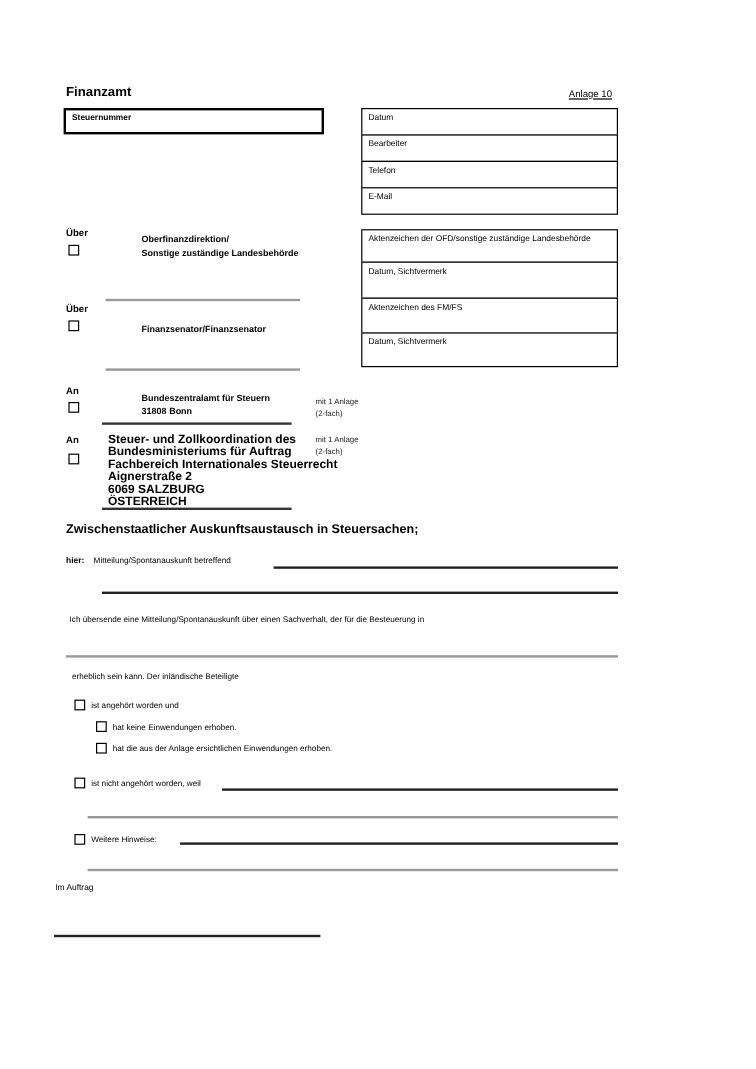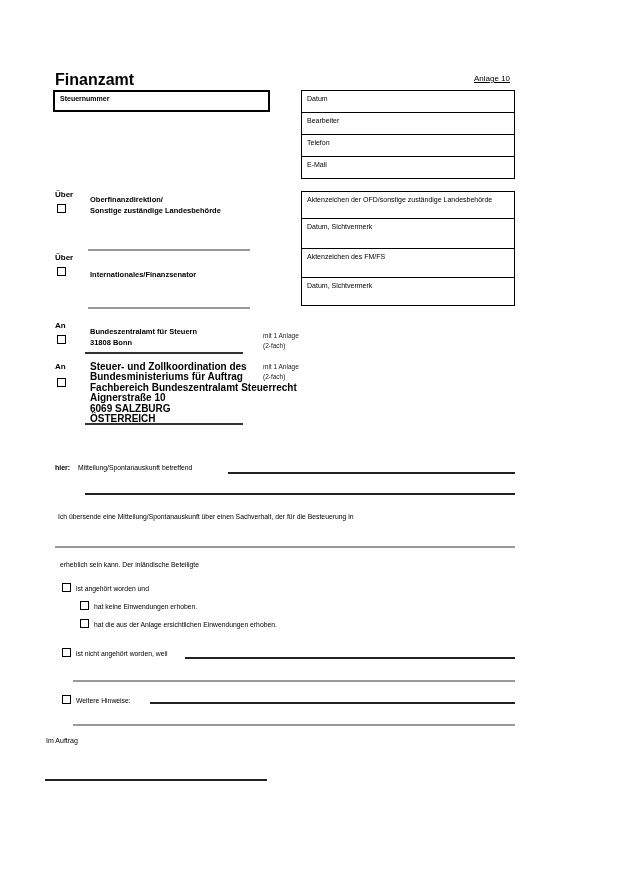--- a/index.html
+++ b/index.html
@@ -3,24 +3,24 @@
 <meta charset="utf-8">
 <style>
   * { margin:0; padding:0; box-sizing:border-box; }
   html,body { background:#ffffff; }
   .page {
     position:relative; width:630px; height:891px; background:#ffffff;
     font-family:"Liberation Sans", sans-serif; color:#000;
   }
   .abs { position:absolute; }
   .b   { font-weight:bold; }
-  .h1  { font-size:16px; font-weight:bold; }
+  .h1  { font-size:11px; font-weight:bold; }
   .small { font-size:6.8px; }
   .lbl { font-size:7px; }
-  .route { font-size:7.5px; font-weight:bold; line-height:11px; }
+  .route { font-size:7.5px; font-weight:bold; line-height:11px;margin-left:28px; }
   .route6 { font-size:10px; font-weight:bold; line-height:10.4px; }
   .prefix { font-size:8px; font-weight:bold; }
   .note { font-size:6.5px; line-height:9.5px; color:#222; }
   .fieldbox { border:1px solid #000; background:#fff; }
   .fieldbox .boxlabel { font-size:7px; padding:4px 0 0 5px; display:block; }
   .snrbox { border:2px solid #000; }
   .snrbox .boxlabel { font-size:7px; font-weight:bold; padding:3px 0 0 5px; display:block; }
   .cb { width:9px; height:9px; border:1px solid #000; background:#fff; display:block; }
   .line-dark { background:#222; height:1.5px; }
   .line-gray { background:#999; height:2px; }
@@ -68,52 +68,53 @@
   <span class="abs cb" style="left:57px; top:204px;"></span>
   <div class="abs route" style="left:90px; top:194px;">
     <div>Oberfinanzdirektion/</div>
     <div>Sonstige zuständige Landesbehörde</div>
   </div>
 
   <div class="abs line-gray" style="left:88px; top:249px; width:162px;"></div>
 
   <div class="abs prefix" style="left:55px; top:253px;">Über</div>
   <span class="abs cb" style="left:57px; top:267px;"></span>
-  <div class="abs route" style="left:90px; top:269px;">Internationales/Finanzsenator</div>
+  <div class="abs route" style="left:90px; top:269px;">Finanzsenator/Finanzsenator</div>
 
   <div class="abs line-gray" style="left:88px; top:307px; width:162px;"></div>
 
   <div class="abs prefix" style="left:55px; top:321px;">An</div>
   <span class="abs cb" style="left:57px; top:335px;"></span>
   <div class="abs route" style="left:90px; top:326px;">
     <div>Bundeszentralamt für Steuern</div>
     <div>31808 Bonn</div>
   </div>
   <div class="abs underline" style="left:85px; top:352px; width:158px;"></div>
   <div class="abs note" style="left:263px; top:331px;">
     <div>mit 1 Anlage</div>
     <div>(2-fach)</div>
   </div>
 
   <div class="abs prefix" style="left:55px; top:362px;">An</div>
   <span class="abs cb" style="left:57px; top:378px;"></span>
   <div class="abs route6" style="left:90px; top:362px;">
     <div>Steuer- und Zollkoordination des</div>
     <div>Bundesministeriums für Auftrag</div>
-    <div>Fachbereich Bundeszentralamt Steuerrecht</div>
-    <div>Aignerstraße 10</div>
+    <div>Fachbereich Internationales Steuerrecht</div>
+    <div>Aignerstraße 2</div>
     <div>6069 SALZBURG</div>
     <div>ÖSTERREICH</div>
   </div>
   <div class="abs underline" style="left:85px; top:423px; width:158px;"></div>
   <div class="abs note" style="left:263px; top:362px;">
     <div>mit 1 Anlage</div>
     <div>(2-fach)</div>
   </div>
 
+  <div class="abs" style="left:55px; top:435px; font-size:10.5px; font-weight:bold;">Zwischenstaatlicher Auskunftsaustausch in Steuersachen;</div>
 
   <div class="abs lbl b" style="left:55px; top:464px;">hier:</div>
   <div class="abs small" style="left:78px; top:464px;">Mitteilung/Spontanauskunft betreffend</div>
   <div class="abs line-dark" style="left:228px; top:472px; width:287px;"></div>
   <div class="abs line-dark" style="left:85px; top:493px; width:430px;"></div>
 
   <div class="abs small" style="left:58px; top:513px;">Ich übersende eine Mitteilung/Spontanauskunft über einen Sachverhalt, der für die Besteuerung in</div>
   <div class="abs line-gray" style="left:55px; top:546px; width:460px;"></div>
   <div class="abs small" style="left:60px; top:561px;">erheblich sein kann. Der inländische Beteiligte</div>
 

